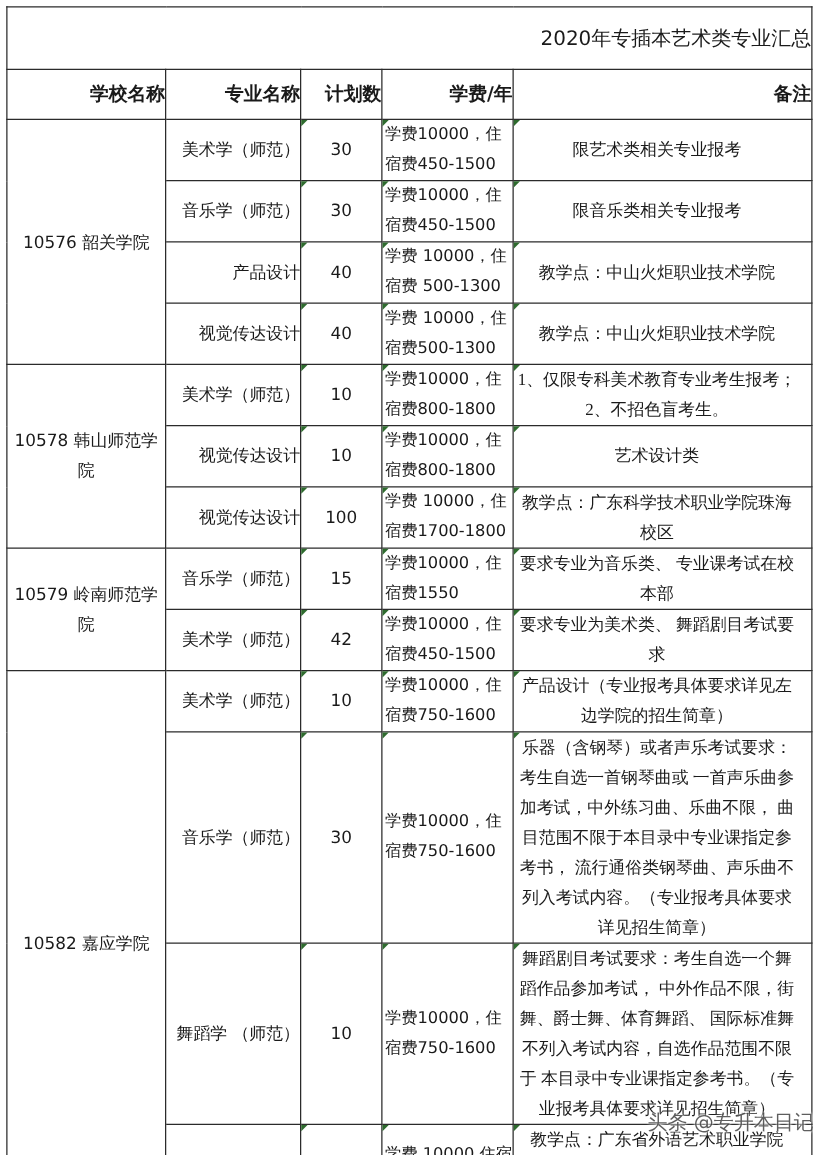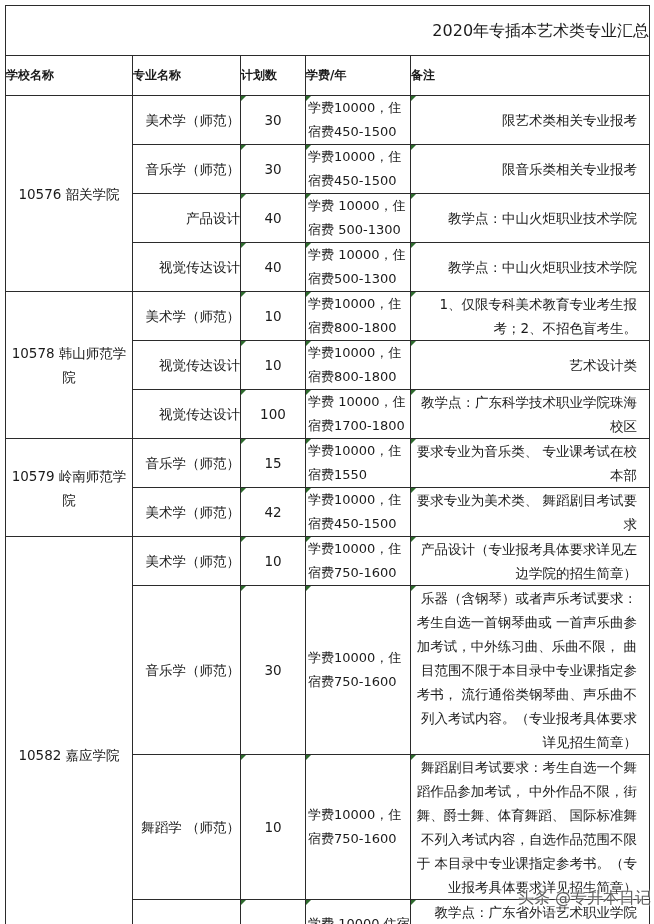--- a/index.html
+++ b/index.html
@@ -1,28 +1,28 @@
 <!DOCTYPE html>
 <html><head>
 <meta charset="utf-8">
 <style>
   html, body { margin: 0; padding: 0; background: #ffffff; }
   body { width: 654px; height: 924px; overflow: hidden; position: relative;
          font-family: "DejaVu Sans", "Liberation Sans", sans-serif; color: #1a1a1a; }
   .sheet { position: absolute; left: 5px; top: 5px; width: 644px; }
   table { border-collapse: collapse; width: 644px; table-layout: fixed; }
   td, th { border: 1.5px solid #2b2b2b; padding: 0; position: relative; vertical-align: middle; }
-  th { font-weight: bold; font-size: 12px; height: 39px; text-align: left; }
+  th { font-weight: bold; font-size: 15px; height: 39px; text-align: right; }
   .title-cell { height: 49px; text-align: right; font-size: 16px; font-weight: normal; }
   td { font-size: 13.5px; line-height: 24px; }
   .school { text-align: center; padding: 0 4px; }
   .major { text-align: right; padding-left: 3px; }
   .plan { text-align: center; }
   .fee { text-align: left; padding-left: 2px; font-size: 13px; line-height: 24px; margin-left: 43px; }
-  .note { text-align: right; padding-left: 3px; padding-right: 12px; }
+  .note { text-align: center; padding-left: 3px; padding-right: 12px; font-family: Liberation Serif, serif; }
   .flag::before { content: ""; position: absolute; left: 0; top: 0; width: 0; height: 0;
                   border-top: 5px solid #2e6b2e; border-right: 5px solid transparent; }
   tr.h48 td { height: 47px; }
   tr.h140 td { height: 139px; }
   tr.h60 td { height: 59px; }
   .watermark { position: absolute; left: 518px; top: 888px; font-size: 16px; color: rgba(40,40,40,0.75);
                text-shadow: 0 0 2px #fff, 0 0 3px #fff; white-space: nowrap; pointer-events: none; }
 </style>
 </head>
 <body>

